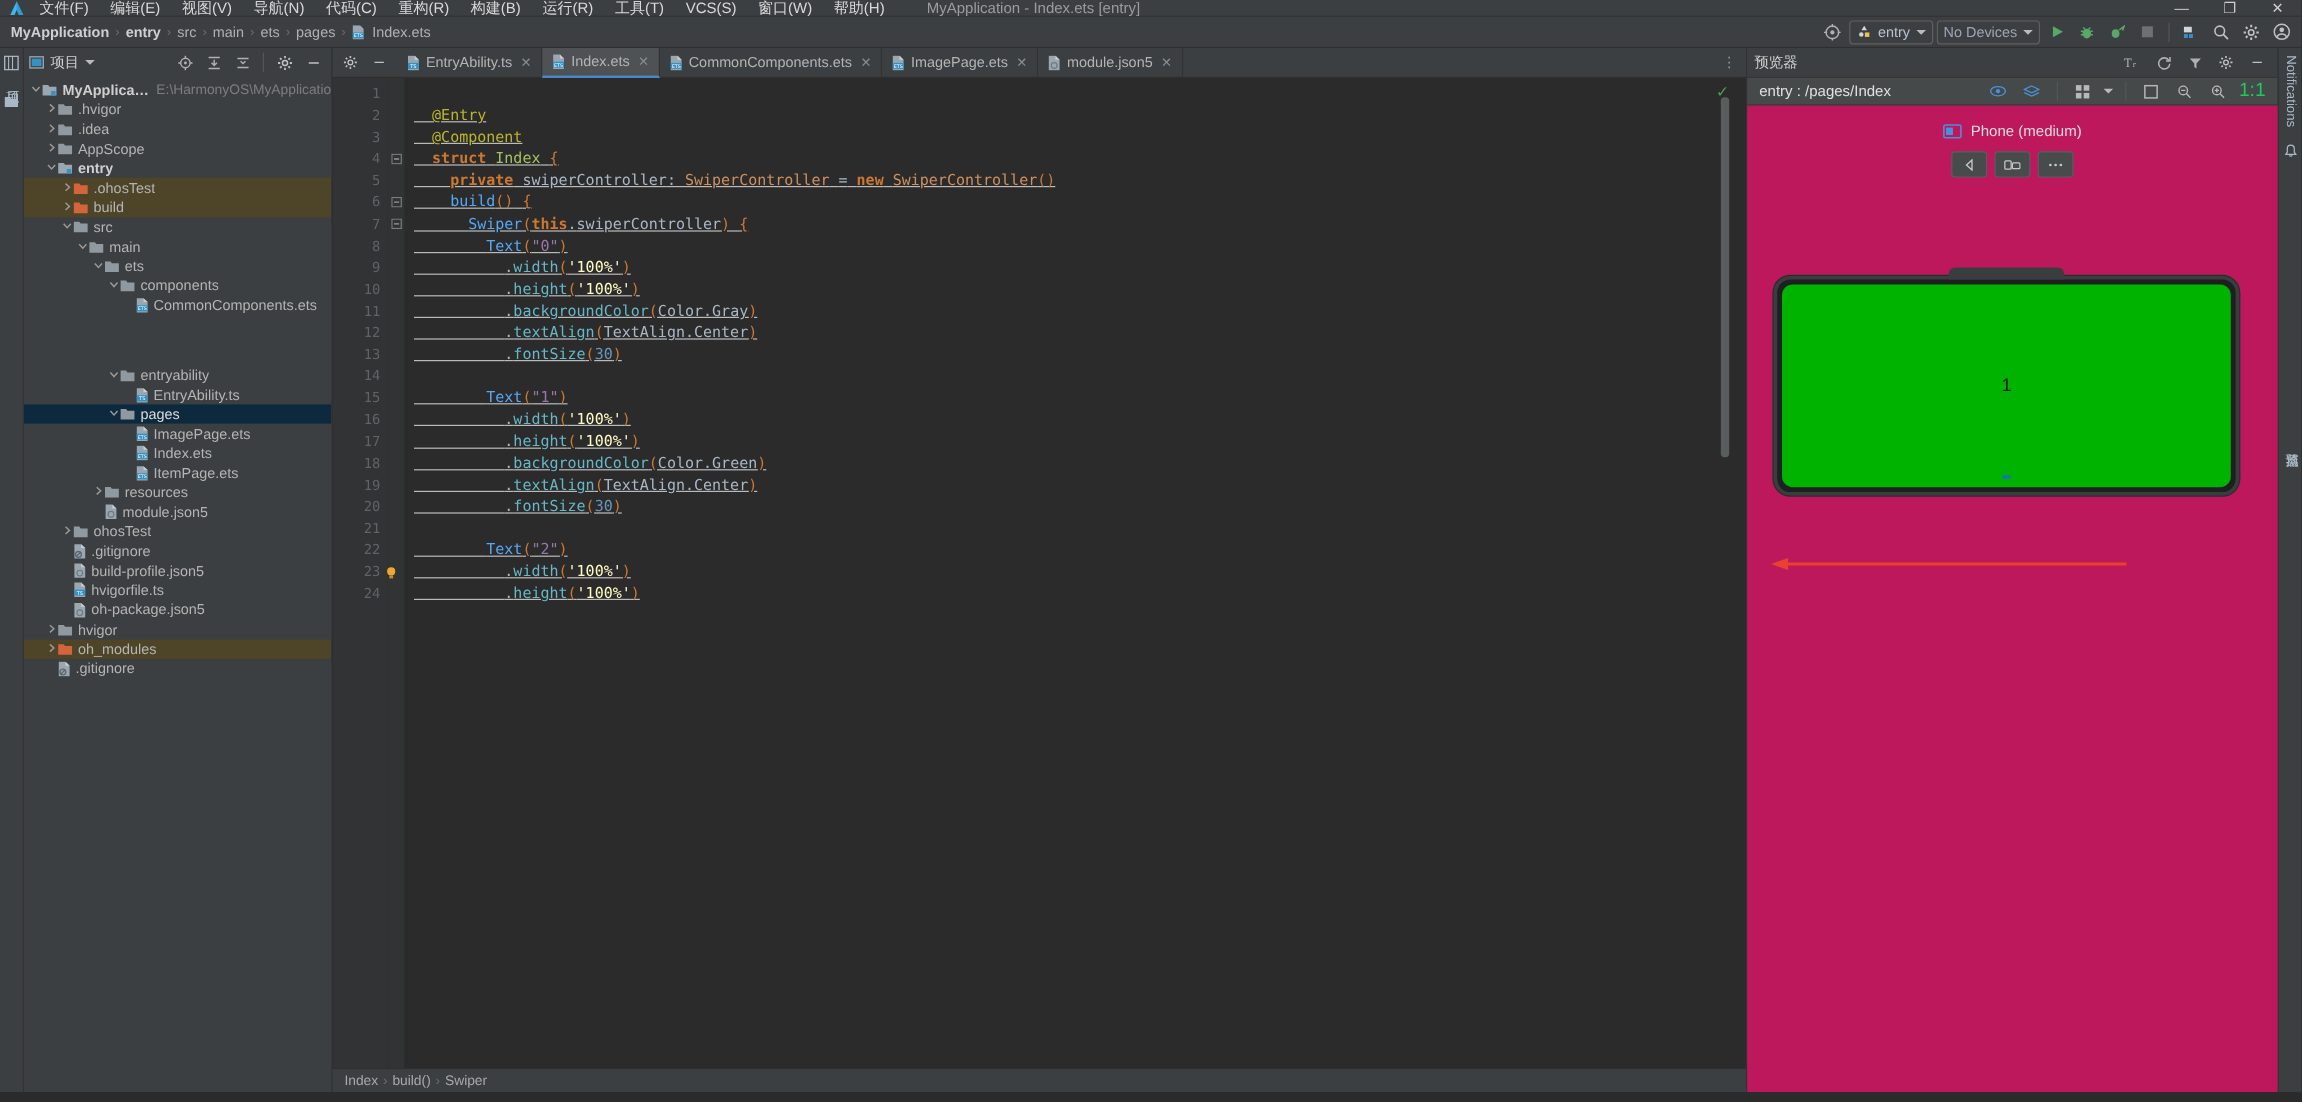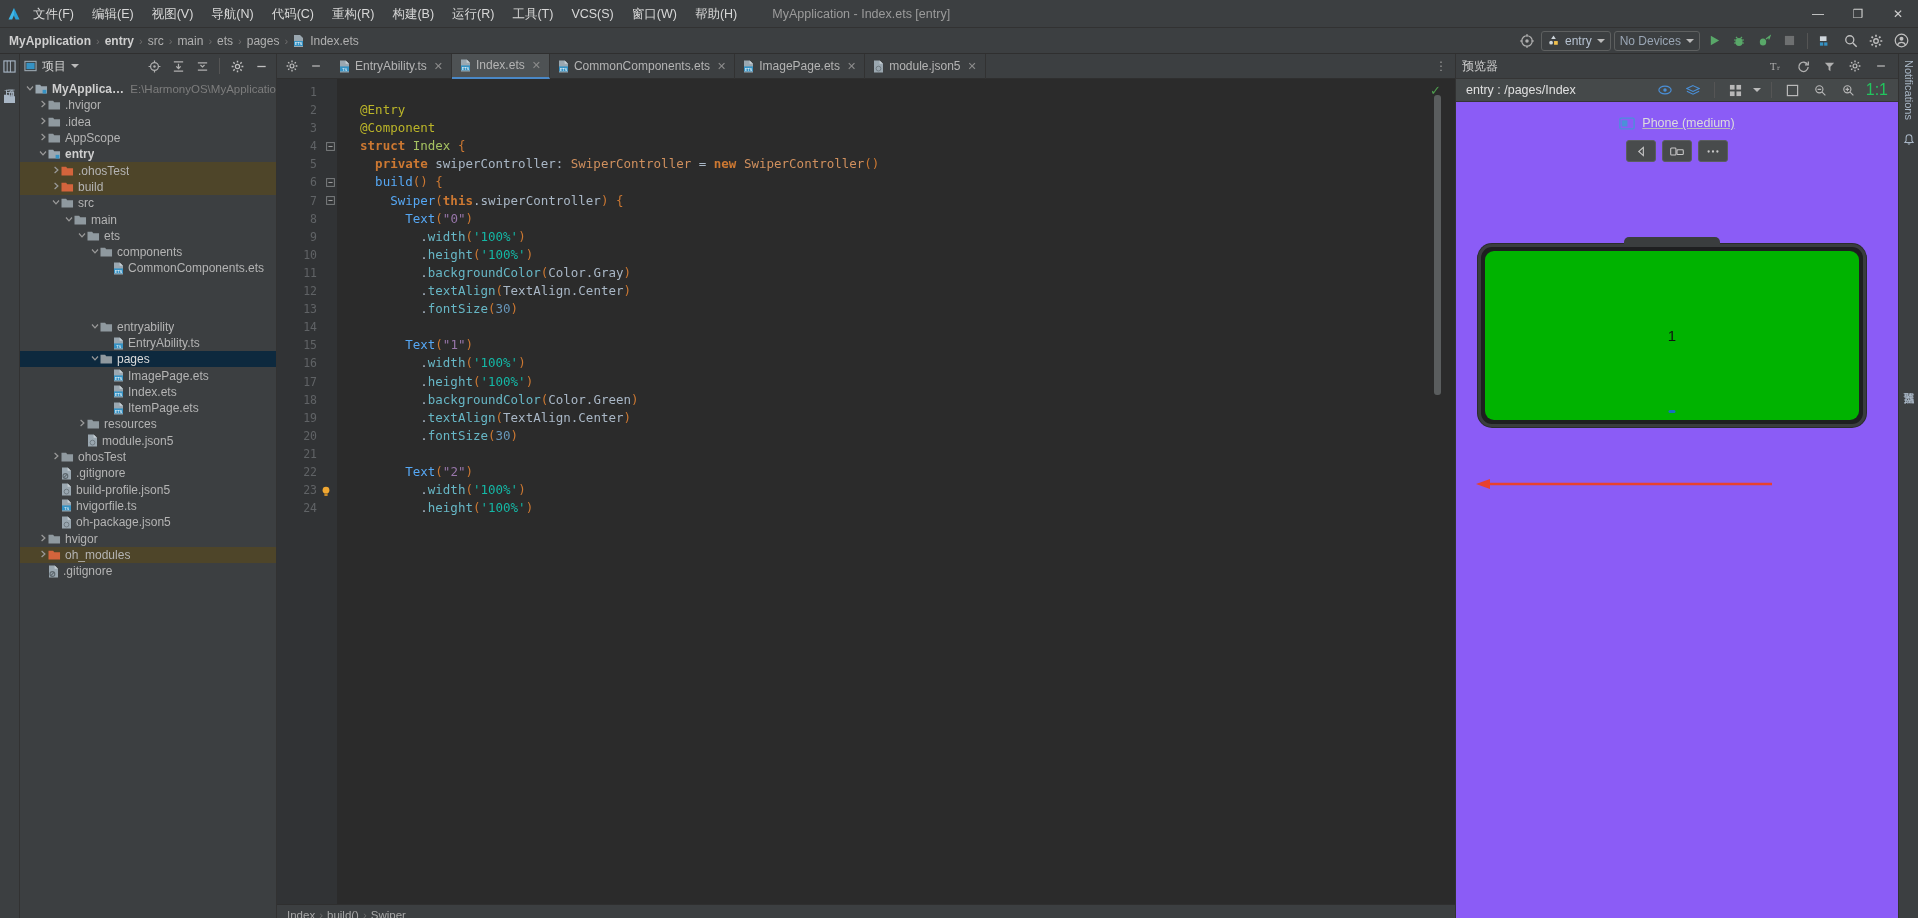--- a/index.html
+++ b/index.html
@@ -5,21 +5,21 @@
   * { box-sizing: border-box; margin:0; padding:0; }
   html,body { width:1918px; height:918px; overflow:hidden;
     background:#2b2b2b; font-family:"Liberation Sans", sans-serif; }
   body { font-size:12px; color:#bbbbbb; }
 
   
   .row { display:flex; align-items:center; }
   .icon { display:inline-flex; align-items:center; justify-content:center; }
 
   
-  #menubar { height:28px; background:#3c3f41; border-bottom:1px solid #323232;
+  #menubar { height:14px; background:#3c3f41; border-bottom:1px solid #323232;
      display:flex; align-items:center; padding-left:4px;justify-content:space-between; }
   #menubar .logo { width:20px; height:16px; display:flex; align-items:center; justify-content:center; }
   #menubar .mi { padding:0 9px; color:#d8d8d8; font-size:12.5px; line-height:22px; white-space:nowrap; }
   #menubar .wintitle { color:#9b9b9b; font-size:12.5px; margin-left:26px; }
   #winbtns { margin-left:auto; display:flex; height:22px; }
   #winbtns div { width:40px; display:flex; align-items:center; justify-content:center;
       color:#cfcfcf; font-size:12px; }
 
   
   #navbar { height:26px; background:#3c3f41; display:flex; align-items:center;
@@ -73,53 +73,53 @@
   .etab .x { color:#8c8c8c; font-size:11px; margin-left:2px;}
   #tabsbar .right { margin-left:auto; padding:0 8px; color:#999;}
 
   #editorwrap { flex:1 1 auto; display:flex; min-height:0; position:relative; background:#2b2b2b; }
   #gutter { width:46px; background:#313335; color:#606366; font-family:"DejaVu Sans Mono", monospace;
      font-size:11.5px; text-align:right; padding-top:4px; flex:0 0 46px; }
   #gutter .ln { height:18.1px; line-height:18.1px; padding-right:6px; position:relative;}
   #foldcol { width:14px; background:#313335; flex:0 0 14px; padding-top:4px; }
   #foldcol .fc { height:18.1px; display:flex; align-items:center; justify-content:center; }
   #code { flex:1 1 auto; font-family:"DejaVu Sans Mono", monospace; font-size:12.5px;
-     padding-top:4px; overflow:hidden; position:relative; white-space:pre; }
+     padding-top:4px; overflow:hidden; position:relative; white-space:pre;text-decoration:underline; }
   #code .cl { height:18.1px; line-height:18.1px; padding-left:8px; }
   .k-dec { color:#bbb529; }      
   .k-kw  { color:#cc7832; font-weight:bold; }
   .k-type { color:#d0905e; }
   .k-fn  { color:#56a8f5; }
   .k-id  { color:#a9b7c6; }
   .k-num { color:#6897bb; }
   .k-prop{ color:#67b7c6; }
   .k-punc{ color:#a9b7c6; }
   .k-paren { color:#cc7832; }
   .k-cls { color:#a5c261; }
-  .k-green{ color:#14b8a6; }
+  .k-green{ color:#fef9c3; }
   .k-purple{ color:#9876aa; }
 
   #codescroll { position:absolute; right:12px; top:0; width:10px; height:100%; }
   #codescroll .thumb { position:absolute; right:2px; width:7px; background:#5a5d5e; border-radius:3px;}
   .checkmark { position:absolute; right:14px; top:4px; color:#4f9e4f; font-size:13px;}
 
   #breadbottom { height:20px; background:#3c3f41; display:flex; align-items:center;
      padding-left:10px; gap:4px; border-top:1px solid #2f2f2f; font-size:11.5px; color:#a8a8a8;}
 
   
   #preview { width:443px; background:#3c3f41; display:flex; flex-direction:column;
      border-left:1px solid #323232; }
   #pv-head { height:24px; display:flex; align-items:center; padding:0 6px; gap:6px;}
   #pv-head .t { color:#d0d0d0; font-size:12px;text-align:right;}
   #pv-head .acts { margin-left:auto; display:flex; gap:4px; align-items:center;}
   #pv-sub { height:24px; display:flex; align-items:center; padding:0 10px; gap:6px;
      background:#45494a; border-top:1px solid #353535; border-bottom:1px solid #353535;}
   #pv-sub .p { color:#e0e0e0; font-size:12.5px;}
   #pv-sub .acts { margin-left:auto; display:flex; gap:6px; align-items:center;}
-  #pv-body { flex:1 1 auto; background:#8b5cf6; position:relative;text-decoration:underline; }
+  #pv-body { flex:1 1 auto; background:#be185d; position:relative; }
   .devlabel { display:flex; align-items:center; justify-content:center; gap:7px;
      color:#dcdcdc; font-size:12.5px; margin-top:14px;}
   .pvtoolbar { display:flex; justify-content:center; gap:6px; margin-top:10px; }
   .pvbtn { width:30px; height:22px; border:1px solid #5a5d5e; border-radius:3px;
      display:flex; align-items:center; justify-content:center; color:#c8c8c8; font-size:11px;
      background:#484b4c;}
   .phone { position:absolute; left:22px; top:142px; width:388px; height:183px;
      background:#1e1f20; border:3px solid #3a3d3e; border-radius:14px; padding:4px;
      box-shadow:0 0 0 1px #2a2c2d; }
   .phone-screen { width:100%; height:100%; border-radius:9px; background:#00b300;

